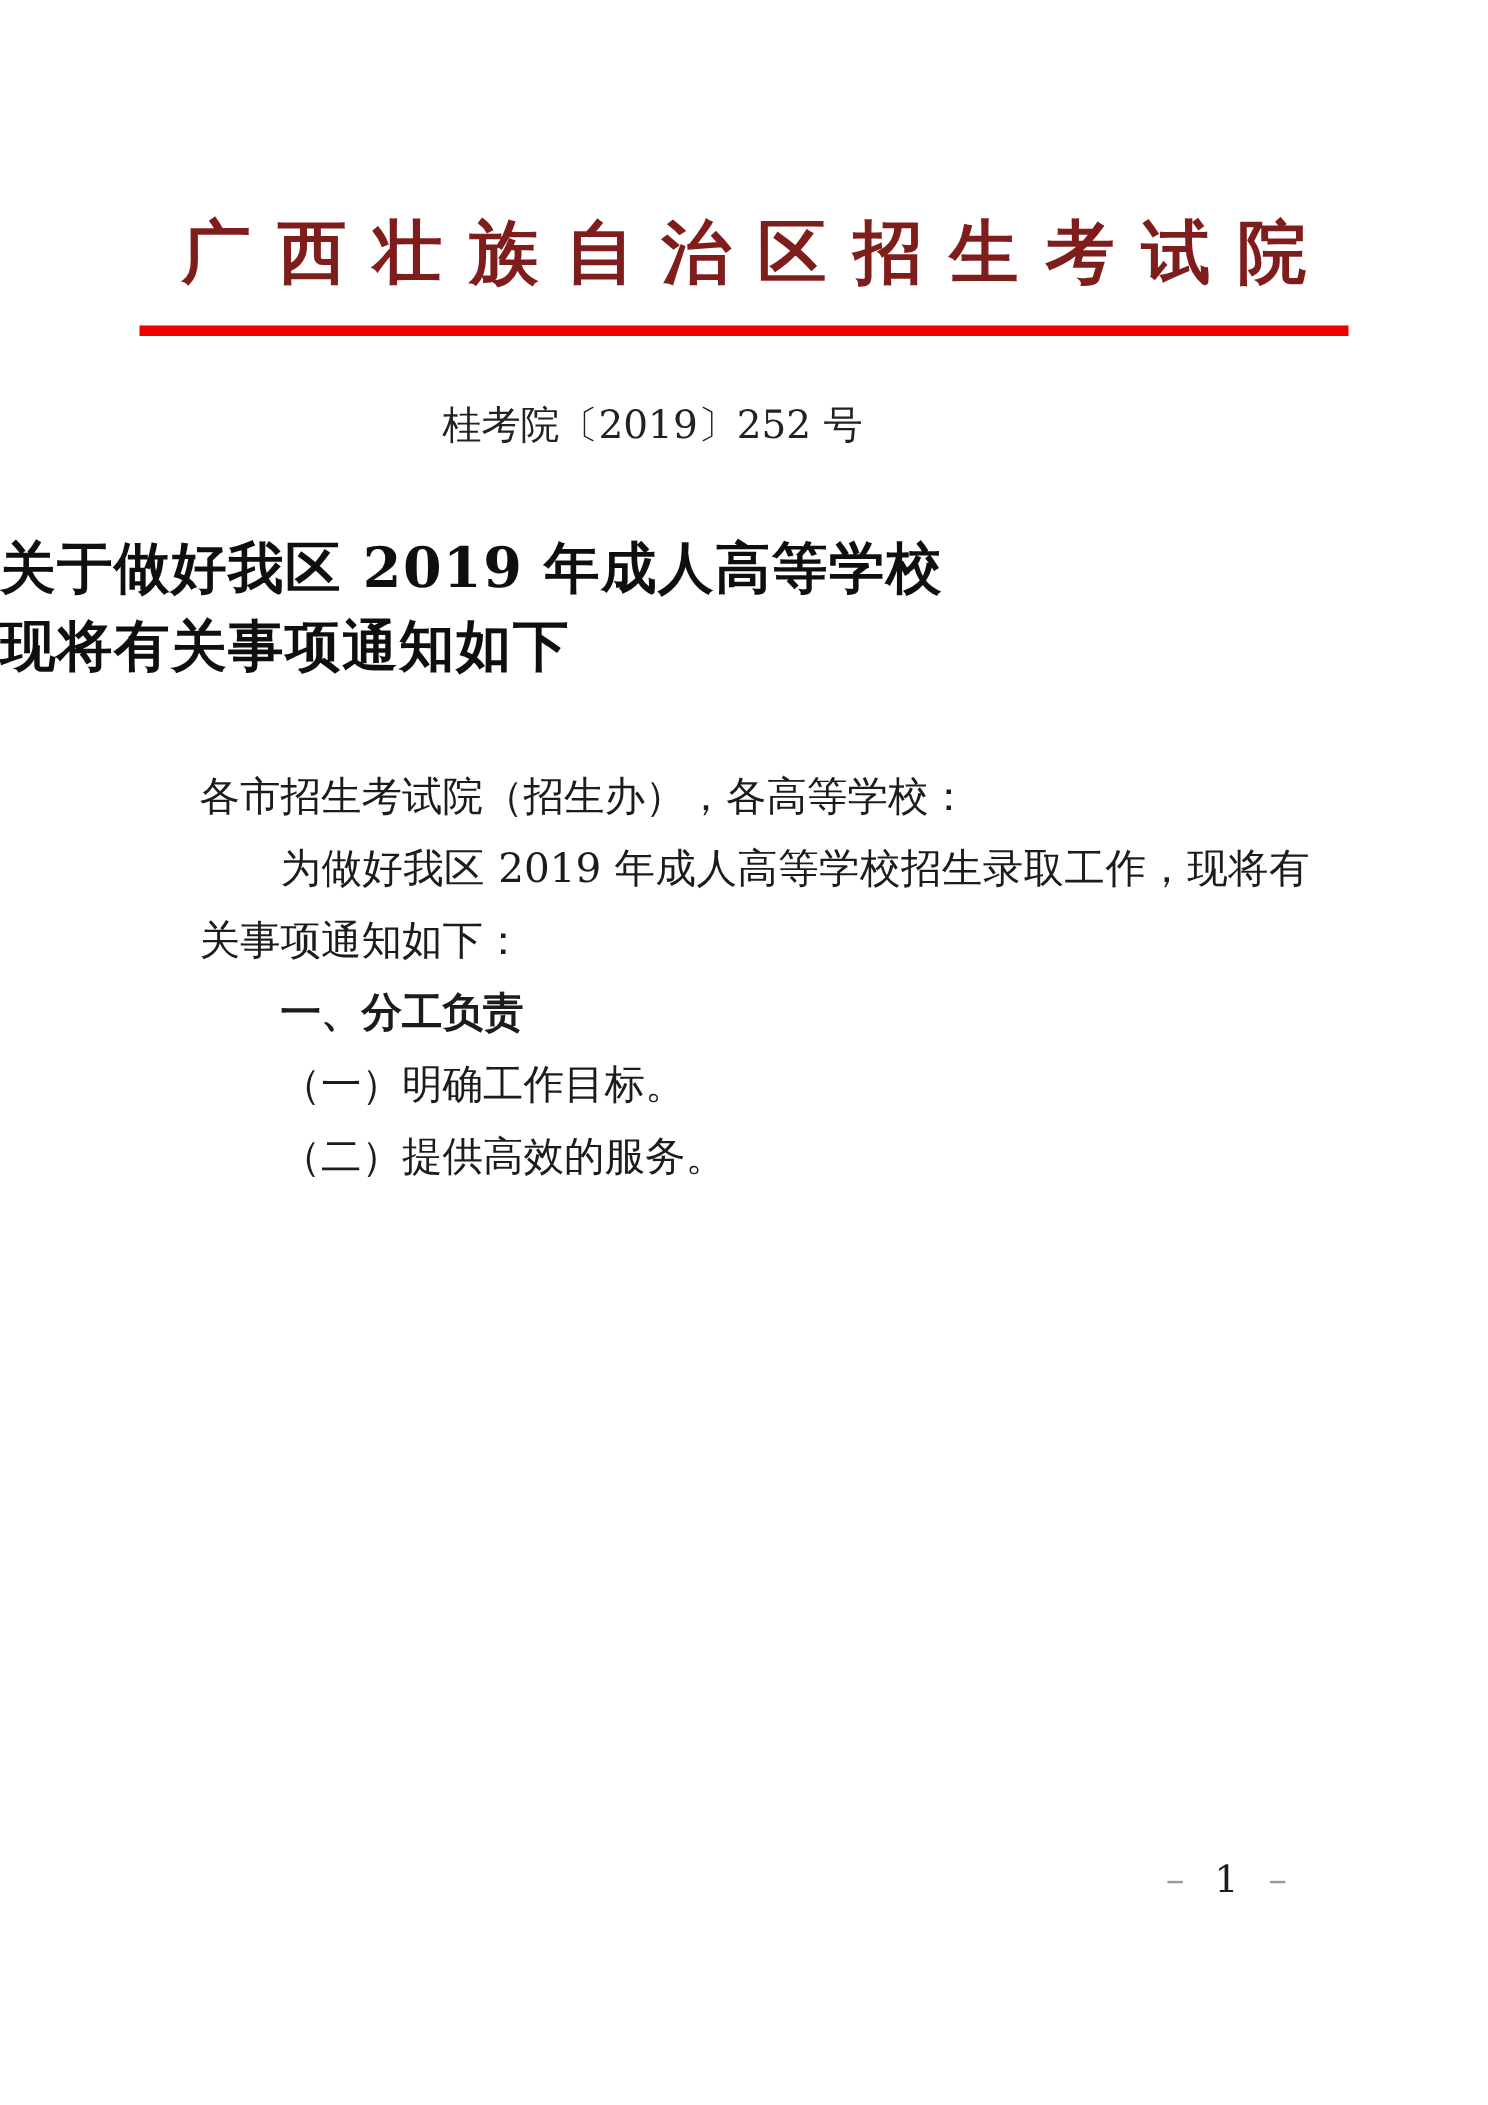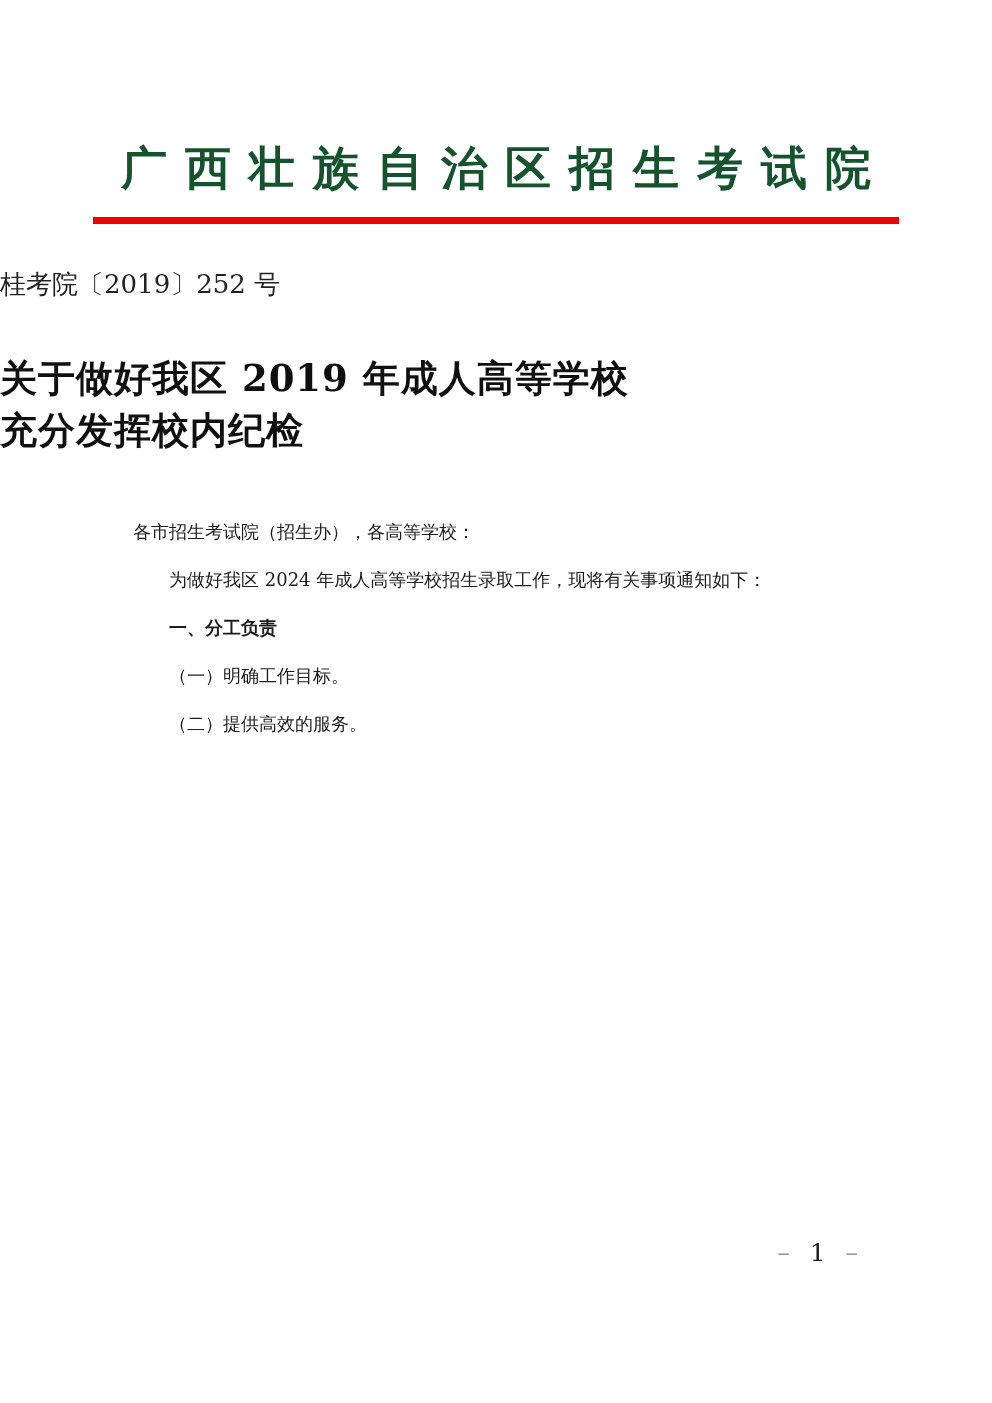--- a/index.html
+++ b/index.html
@@ -19,55 +19,55 @@
   
   .letterhead {
     margin-top: 134px;
     text-align: center;
   }
   .agency-name {
     margin: 0;
     font-size: 46px;
     line-height: 68px;
     font-weight: bold;
-    color: #14532d;
+    color: #7f1d1d;
     letter-spacing: 18px;
     text-indent: 18px;
     white-space: nowrap;
   }
   .red-rule {
     width: 806px;
     height: 7px;
     background: #ee0000;
     margin: 15px auto 0 auto;
   }
   
   .doc-number {
     margin-top: 42px;
     padding-right: 122px;
-    text-align: left;
+    text-align: center;
     font-size: 26px;
     line-height: 36px;
     color: #222222;
   }
   
   .doc-title {
     margin-top: 50px;
     text-align: left;
     font-weight: bold;
     font-size: 37px;
     line-height: 52px;
     color: #0f0f0f;
     letter-spacing: 1px;
   }
   
   .content {
     width: 740px;
     margin: 52px 119px 0 133px;
-    font-size: 18px;
+    font-size: 27px;
     line-height: 48px;
     text-align: justify;
     text-justify: inter-ideograph;
     color: #1c1c1c;
   }
   .content p {
     margin: 0;
     padding: 0;
     text-indent: 2em;
   }
@@ -103,26 +103,26 @@
 
   <div class="letterhead">
     <h1 class="agency-name">广西壮族自治区招生考试院</h1>
     <div class="red-rule"></div>
   </div>
 
   <div class="doc-number">桂考院〔2019〕252 号</div>
 
   <div class="doc-title">
     <div>关于做好我区 2019 年成人高等学校</div>
-    <div>充分发挥校内纪检</div>
+    <div>现将有关事项通知如下</div>
   </div>
 
   <div class="content">
     <p class="salutation">各市招生考试院（招生办），各高等学校：</p>
-    <p class="normal">为做好我区 2024 年成人高等学校招生录取工作，现将有关事项通知如下：</p>
+    <p class="normal">为做好我区 2019 年成人高等学校招生录取工作，现将有关事项通知如下：</p>
     <p class="section-heading">一、分工负责</p>
     <p class="sub-heading">（一）明确工作目标。</p>
     <p class="sub-heading">（二）提供高效的服务。</p>
   </div>
 
   <div class="page-number">
     <span class="dash">–</span>
     <span class="num">1</span>
     <span class="dash">–</span>
   </div>

